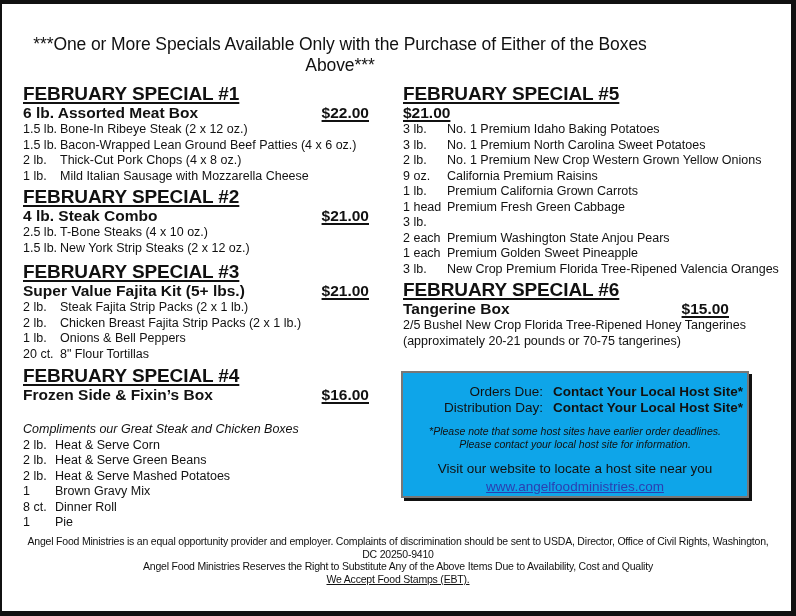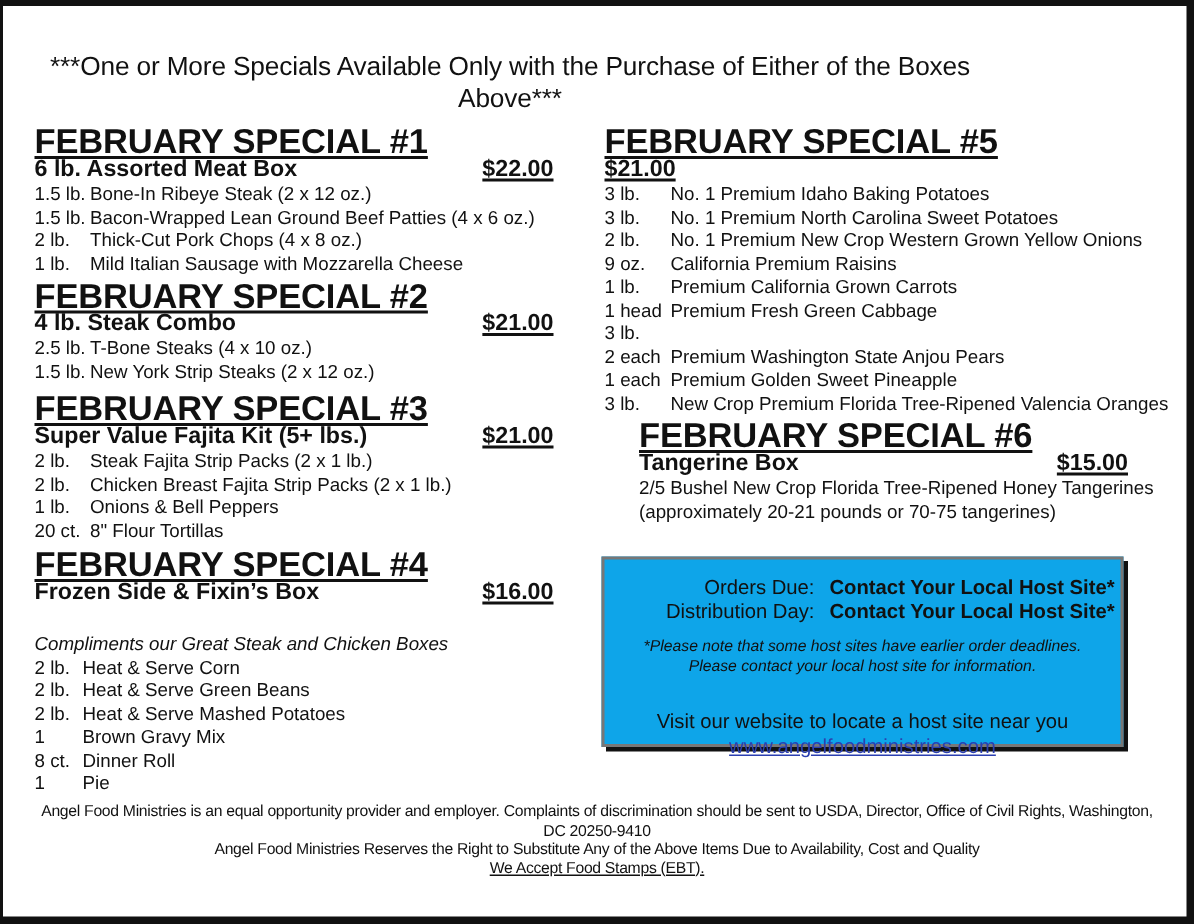--- a/index.html
+++ b/index.html
@@ -3,49 +3,49 @@
 <meta charset="utf-8">
 <style>
   html, body { margin: 0; padding: 0; background: #ffffff; }
   body { width: 796px; height: 616px; position: relative; overflow: hidden;
          font-family: "Liberation Sans", sans-serif; color: #111; }
   .frame { position: absolute; left: 0; top: 0; width: 796px; height: 616px; box-sizing: border-box;
            border-top: 4px solid #111; border-right: 5px solid #111; border-bottom: 5px solid #111; border-left: 2px solid #111; }
   .banner { position: absolute; left: 0; width: 680px; top: 34px; text-align: center; font-size: 17.5px; letter-spacing: -0.1px; }
 
   .special { position: absolute; }
-  .sp-title { font-weight: bold; font-size: 23px; text-decoration: underline; text-decoration-thickness: 2px; text-underline-offset: 2px; line-height: 20px; letter-spacing: -0.1px; }
+  .sp-title { font-weight: bold; font-size: 19px; text-decoration: underline; text-decoration-thickness: 2px; text-underline-offset: 2px; line-height: 20px; letter-spacing: -0.1px; }
   .sp-sub { display: flex; justify-content: space-between; font-weight: bold; font-size: 15.5px; line-height: 18px; }
   .sp-price { text-decoration: underline; text-decoration-thickness: 2px; text-underline-offset: 2px; }
   .sp-note { font-style: italic; font-size: 12.5px; line-height: 15.5px; margin-top: 18px; }
   .item { display: flex; font-size: 12.5px; line-height: 15.5px; white-space: nowrap; }
   .qty { flex: 0 0 auto; }
   .desc { flex: 1 1 auto; }
   .plain { font-size: 12.5px; line-height: 15.5px; white-space: nowrap; }
 
   #sp1 { left: 23px; top: 84px; width: 346px; }
   #sp1 .qty { width: 37px; }
   #sp2 { left: 23px; top: 187px; width: 346px; }
   #sp2 .qty { width: 37px; }
   #sp3 { left: 23px; top: 262px; width: 346px; }
   #sp3 .qty { width: 37px; }
   #sp4 { left: 23px; top: 366px; width: 346px; }
   #sp4 .qty { width: 32px; }
   #sp5 { left: 403px; top: 84px; width: 326px; }
   #sp5 .qty { width: 44px; }
-  #sp6 { left: 426px; top: 280px; width: 326px; }
+  #sp6 { left: 403px; top: 280px; width: 326px; }
 
   .contact { position: absolute; left: 401px; top: 371px; width: 348px; height: 127px; box-sizing: border-box;
              border: 2px solid #777; box-shadow: 3px 3px 0 #111; background: #0ea5e9; text-align: center; }
   .c-row { display: flex; font-size: 13.5px; line-height: 16px; }
   .c-label { width: 150px; text-align: right; padding-right: 10px; box-sizing: border-box; }
   .c-val { font-weight: bold; text-align: left; }
   .c-rows { margin-top: 11px; }
   .c-note { font-style: italic; font-size: 10.5px; line-height: 13px; margin-top: 9px; }
-  .c-visit { font-size: 13.5px; line-height: 17px; margin-top: 21px; }
+  .c-visit { font-size: 13.5px; line-height: 17px; margin-top: 9px; }
   .c-link { font-size: 13.5px; line-height: 17px; color: #2b3fb0; text-decoration: underline; }
 
   .footer { position: absolute; left: 20px; width: 756px; top: 535px; text-align: center; font-size: 10.5px; line-height: 12.5px; letter-spacing: -0.2px; }
   .footer .ebt { text-decoration: underline; }
 </style>
 </head>
 <body>
 
 <div class="frame"></div>
 

